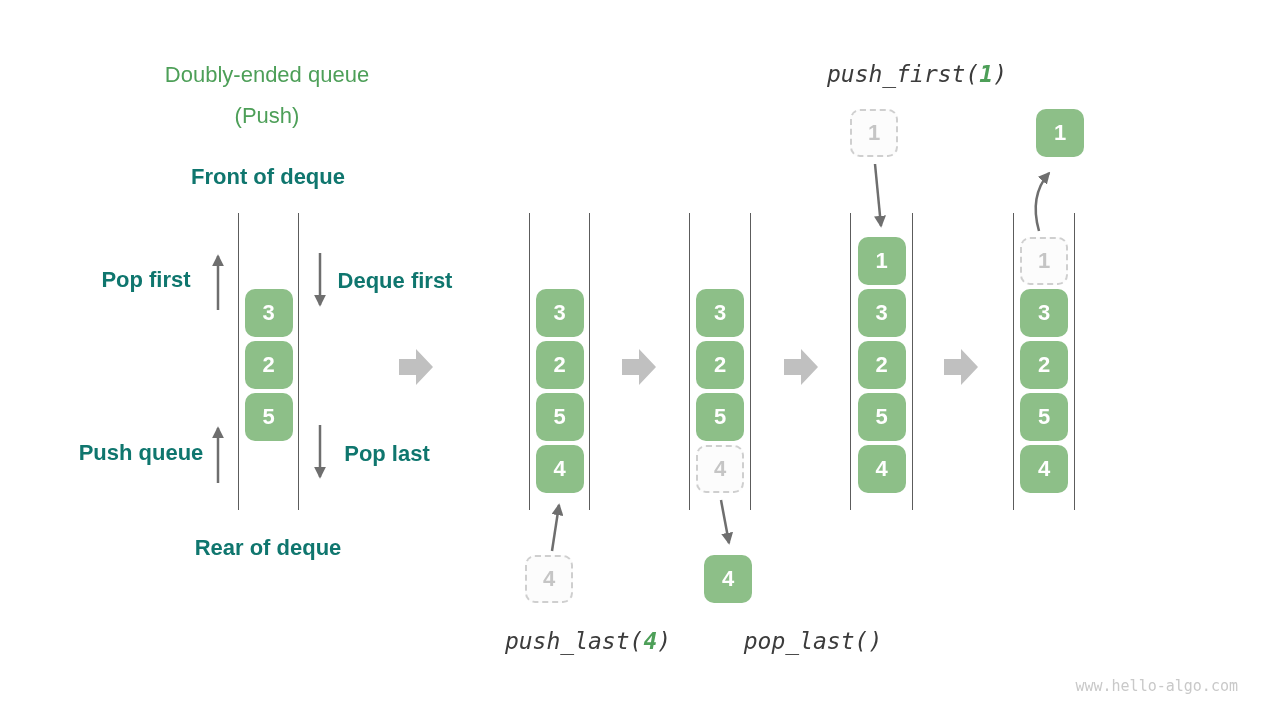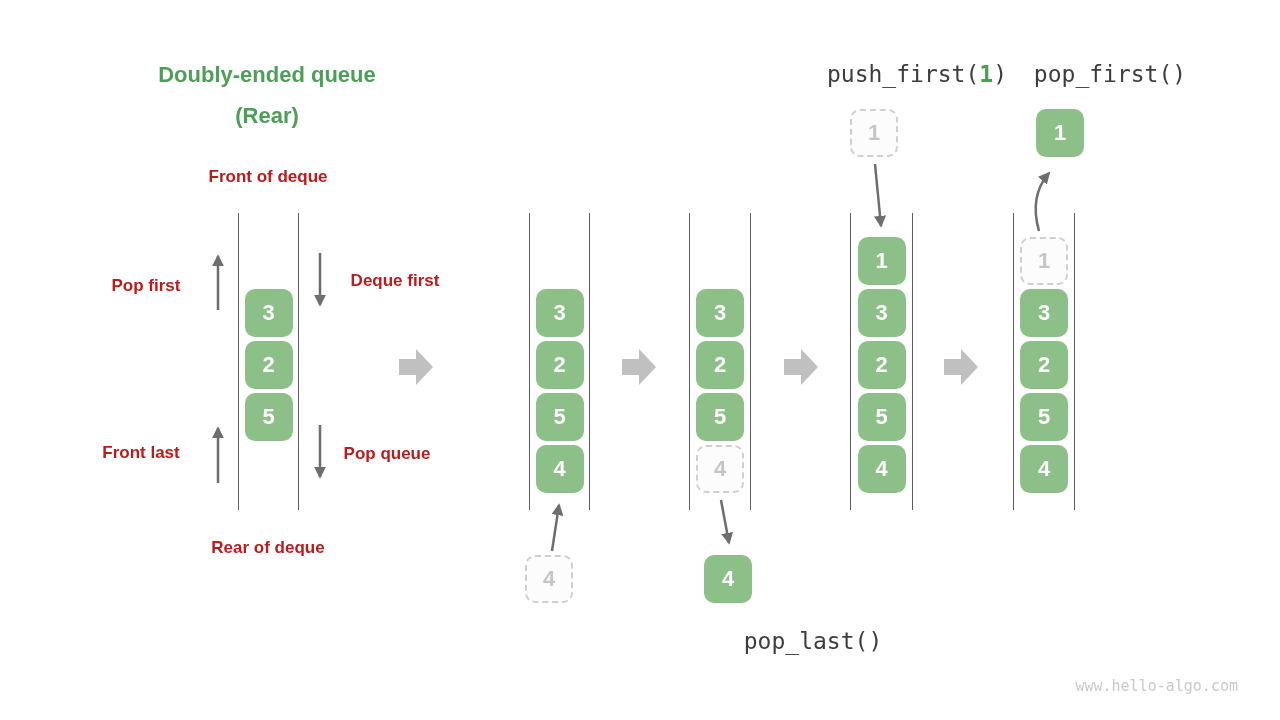--- a/index.html
+++ b/index.html
@@ -1,35 +1,35 @@
 <!DOCTYPE html>
 <html><head>
 <meta charset="utf-8">
 <style>
   html,body{margin:0;padding:0;background:#ffffff;}
   .canvas{position:relative;width:1280px;height:720px;background:#ffffff;overflow:hidden;
           font-family:"Liberation Sans",sans-serif;}
   .overlay{position:absolute;left:0;top:0;pointer-events:none;}
   .title{position:absolute;left:267px;top:54px;transform:translateX(-50%);
-         text-align:center;font-size:22px;font-weight:bold;line-height:41px;
+         text-align:center;font-size:22px;font-weight:normal;line-height:41px;
          color:#4d9f58;white-space:nowrap;}
-  .lbl{position:absolute;transform:translate(-50%,-50%);font-size:17px;font-weight:bold;
-       color:#b91c1c;white-space:nowrap;}
+  .lbl{position:absolute;transform:translate(-50%,-50%);font-size:22px;font-weight:bold;
+       color:#0f766e;white-space:nowrap;}
   .queue{position:absolute;top:213px;height:297px;box-sizing:border-box;
          border-left:1.5px solid #5c5c5c;border-right:1.5px solid #5c5c5c;}
   .cell{position:absolute;left:50%;transform:translateX(-50%);width:48px;height:48px;
         border-radius:10px;box-sizing:border-box;display:flex;align-items:center;
         justify-content:center;font-size:22px;font-weight:bold;}
   .fcell{position:absolute;width:48px;height:48px;border-radius:10px;box-sizing:border-box;
          display:flex;align-items:center;justify-content:center;font-size:22px;font-weight:bold;}
   .solid{background:#8dbf88;color:#ffffff;}
   .dashed{background:#fcfcfc;border:2px dashed #cfcfcf;color:#c5c5c5;}
   .r0{top:24px}.r1{top:76px}.r2{top:128px}.r3{top:180px}.r4{top:232px}
   .op{position:absolute;transform:translate(-50%,-50%);white-space:nowrap;
-      font-family:"DejaVu Sans Mono",monospace;font-size:23px;color:#3c3c3c;}
+      font-family:"DejaVu Sans Mono",monospace;font-size:23px;color:#3c3c3c;font-style:italic;}
   .oparg{color:#4d9f58;font-weight:bold;}
   .watermark{position:absolute;right:42px;top:677px;font-family:"DejaVu Sans Mono",monospace;
              font-size:15px;color:#c9c9c9;}
   line,path.conn{stroke:#6e6e6e;stroke-width:2.5;fill:none;}
   .blockarrow{fill:#c0c0c0;}
 </style>
 </head>
 <body>
 
 <div class="canvas">
@@ -67,29 +67,29 @@
       </g>
 
     <polygon class="blockarrow" points="399,359 416,359 416,349 433,367 416,385 416,375 399,375"></polygon>
     <polygon class="blockarrow" points="622,359 639,359 639,349 656,367 639,385 639,375 622,375"></polygon>
     <polygon class="blockarrow" points="784,359 801,359 801,349 818,367 801,385 801,375 784,375"></polygon>
     <polygon class="blockarrow" points="944,359 961,359 961,349 978,367 961,385 961,375 944,375"></polygon>
   </svg>
 
   <div class="title">
     <div>Doubly-ended queue</div>
-    <div>(Rear)</div>
+    <div>(Push)</div>
   </div>
 
   <div class="lbl" style="left:268px;top:177px">Front of deque</div>
   <div class="lbl" style="left:268px;top:548px">Rear of deque</div>
-  <div class="lbl" style="left:146px;top:286px">Pop first</div>
+  <div class="lbl" style="left:146px;top:280px">Pop first</div>
   <div class="lbl" style="left:395px;top:281px">Deque first</div>
-  <div class="lbl" style="left:141px;top:453px">Front last</div>
-  <div class="lbl" style="left:387px;top:454px">Pop queue</div>
+  <div class="lbl" style="left:141px;top:453px">Push queue</div>
+  <div class="lbl" style="left:387px;top:454px">Pop last</div>
 
   <div class="queue" style="left:238px;width:61px">
     <div class="cell solid r1">3</div>
     <div class="cell solid r2">2</div>
     <div class="cell solid r3">5</div>
   </div>
 
   <div class="queue" style="left:529px;width:61px">
     <div class="cell solid r1">3</div>
     <div class="cell solid r2">2</div>
@@ -117,25 +117,25 @@
 
   <div class="queue" style="left:1013px;width:62px">
     <div class="cell dashed r0">1</div>
     <div class="cell solid r1">3</div>
     <div class="cell solid r2">2</div>
     <div class="cell solid r3">5</div>
     <div class="cell solid r4">4</div>
   </div>
   <div class="fcell solid" style="left:1036px;top:109px">1</div>
 
+  <div class="op" style="left:588px;top:641px">
+    <span>push_last(</span><span class="oparg">4</span><span>)</span>
+  </div>
   <div class="op" style="left:813px;top:641px">
     <span>pop_last()</span>
   </div>
   <div class="op" style="left:917px;top:74px">
     <span>push_first(</span><span class="oparg">1</span><span>)</span>
-  </div>
-  <div class="op" style="left:1110px;top:74px">
-    <span>pop_first()</span>
   </div>
 
   <div class="watermark">www.hello-algo.com</div>
 
 </div>
 
 </body></html>

